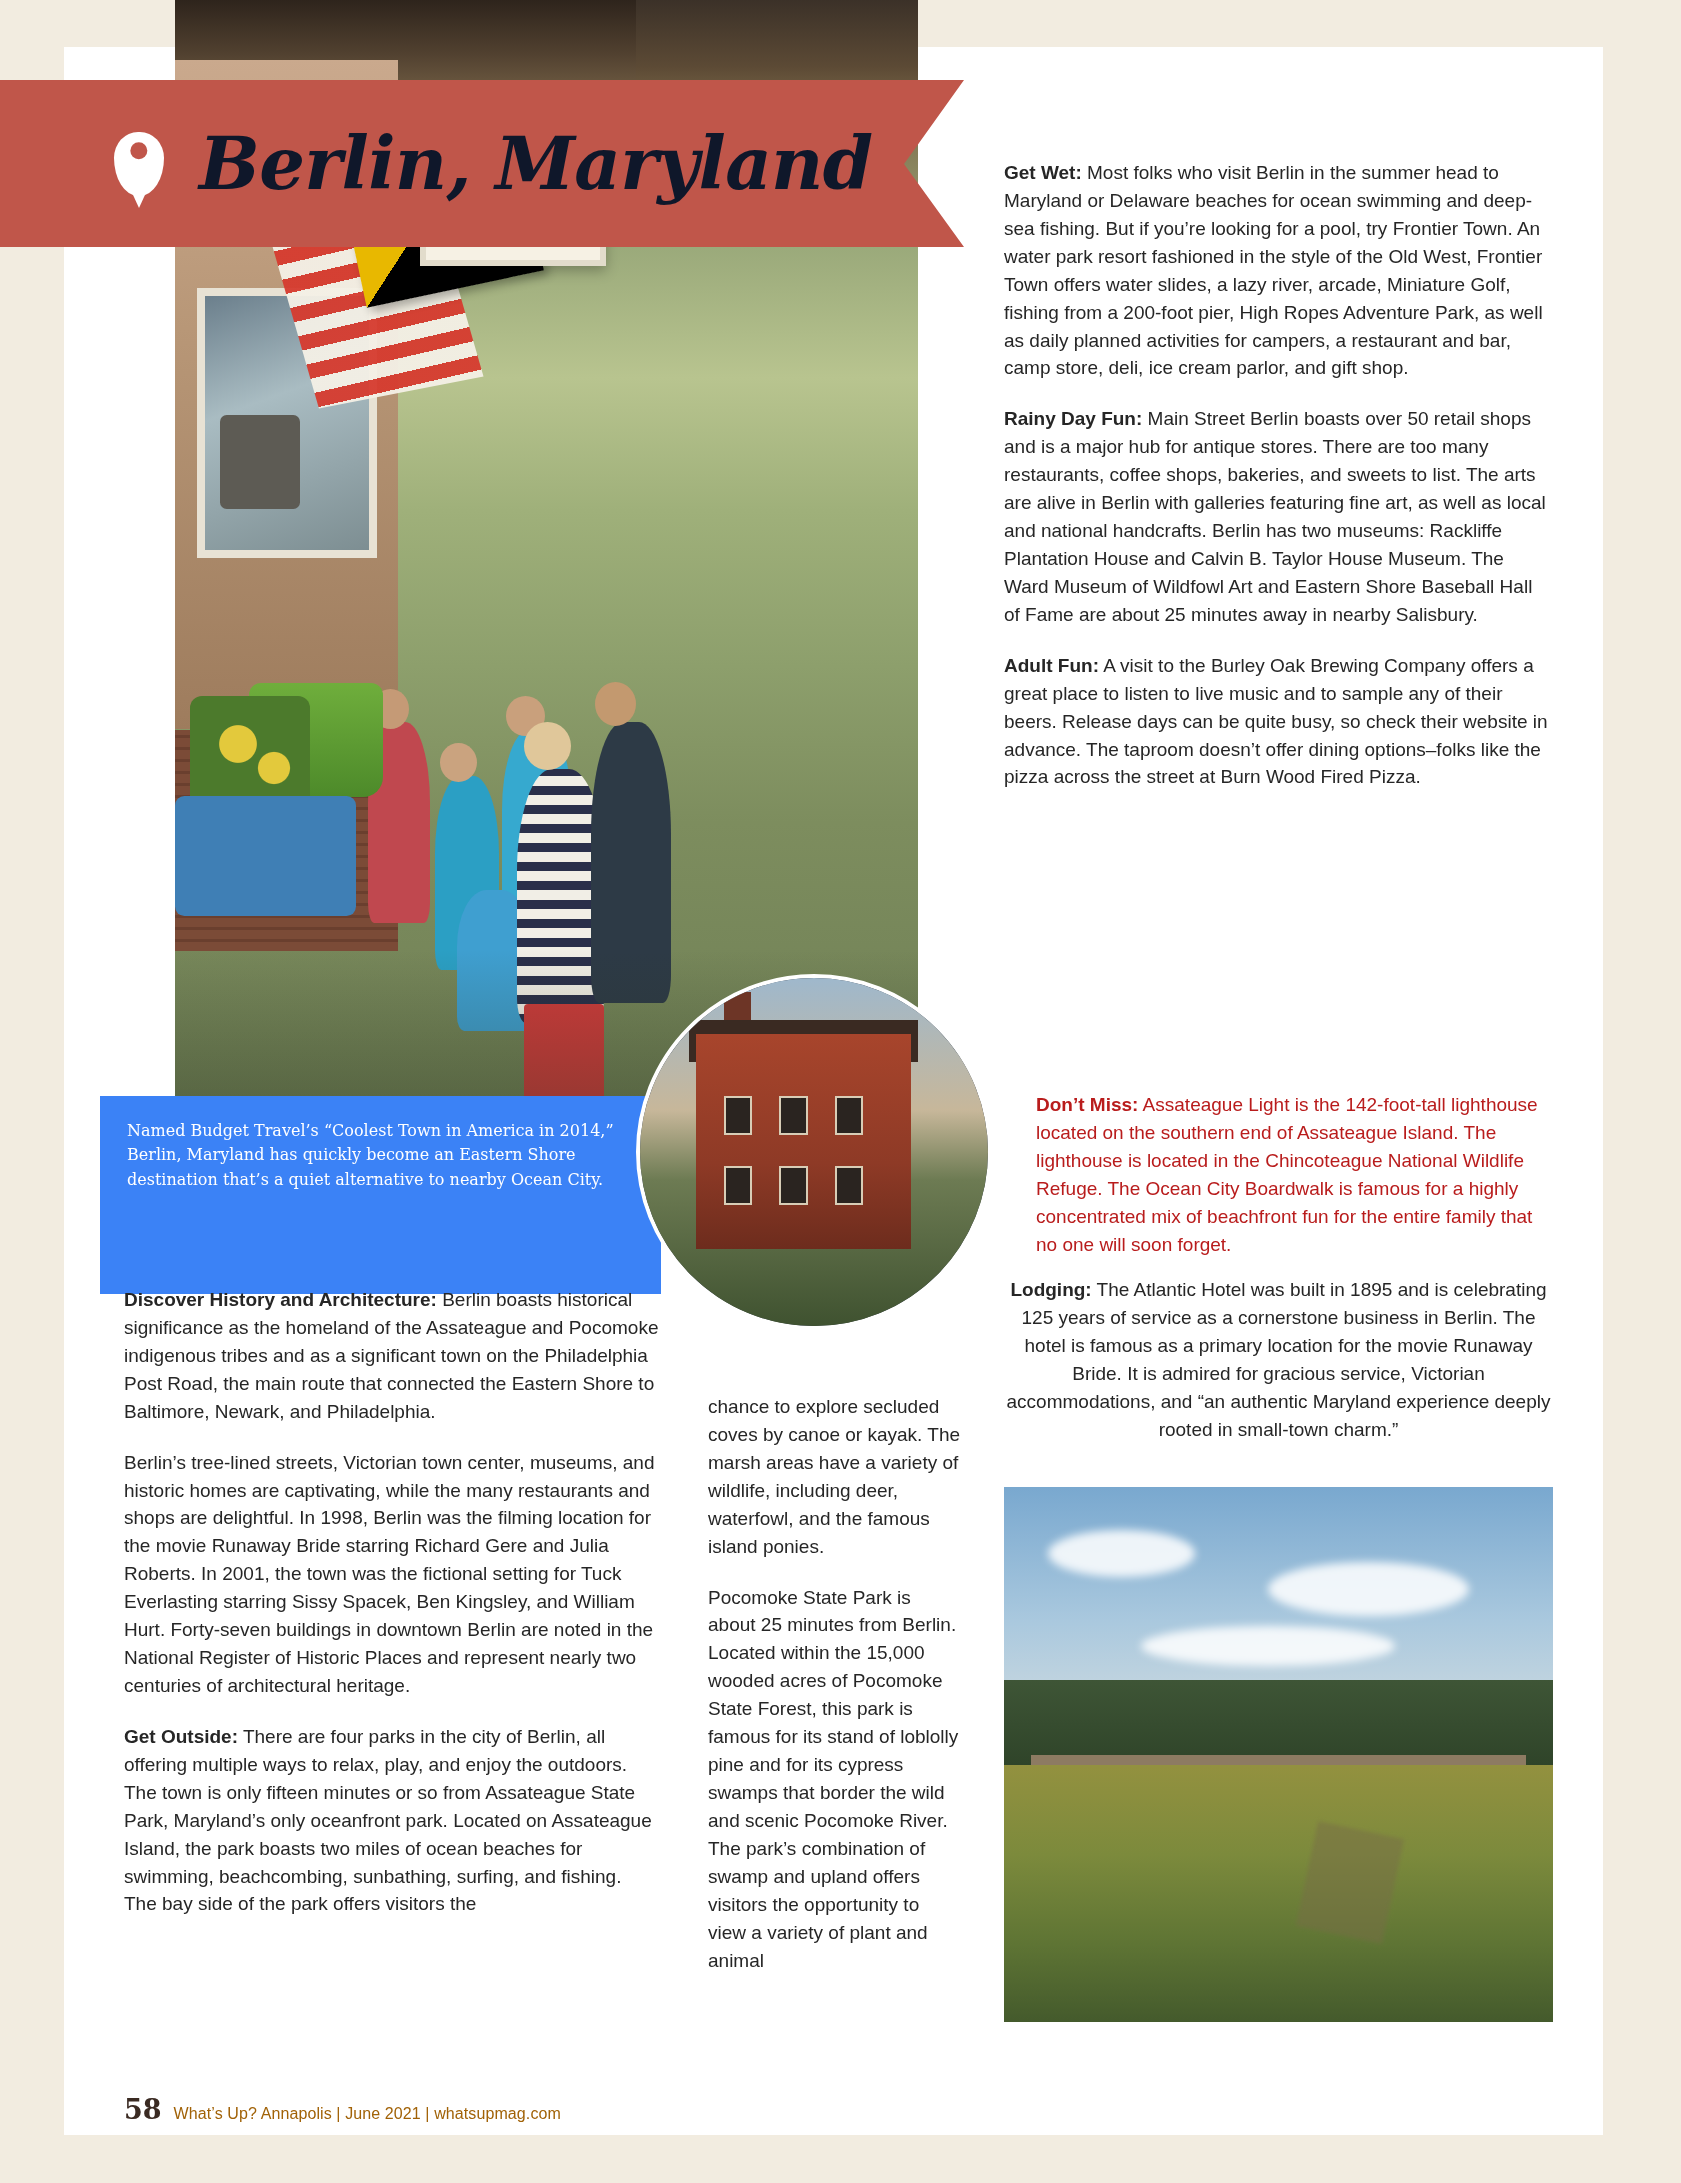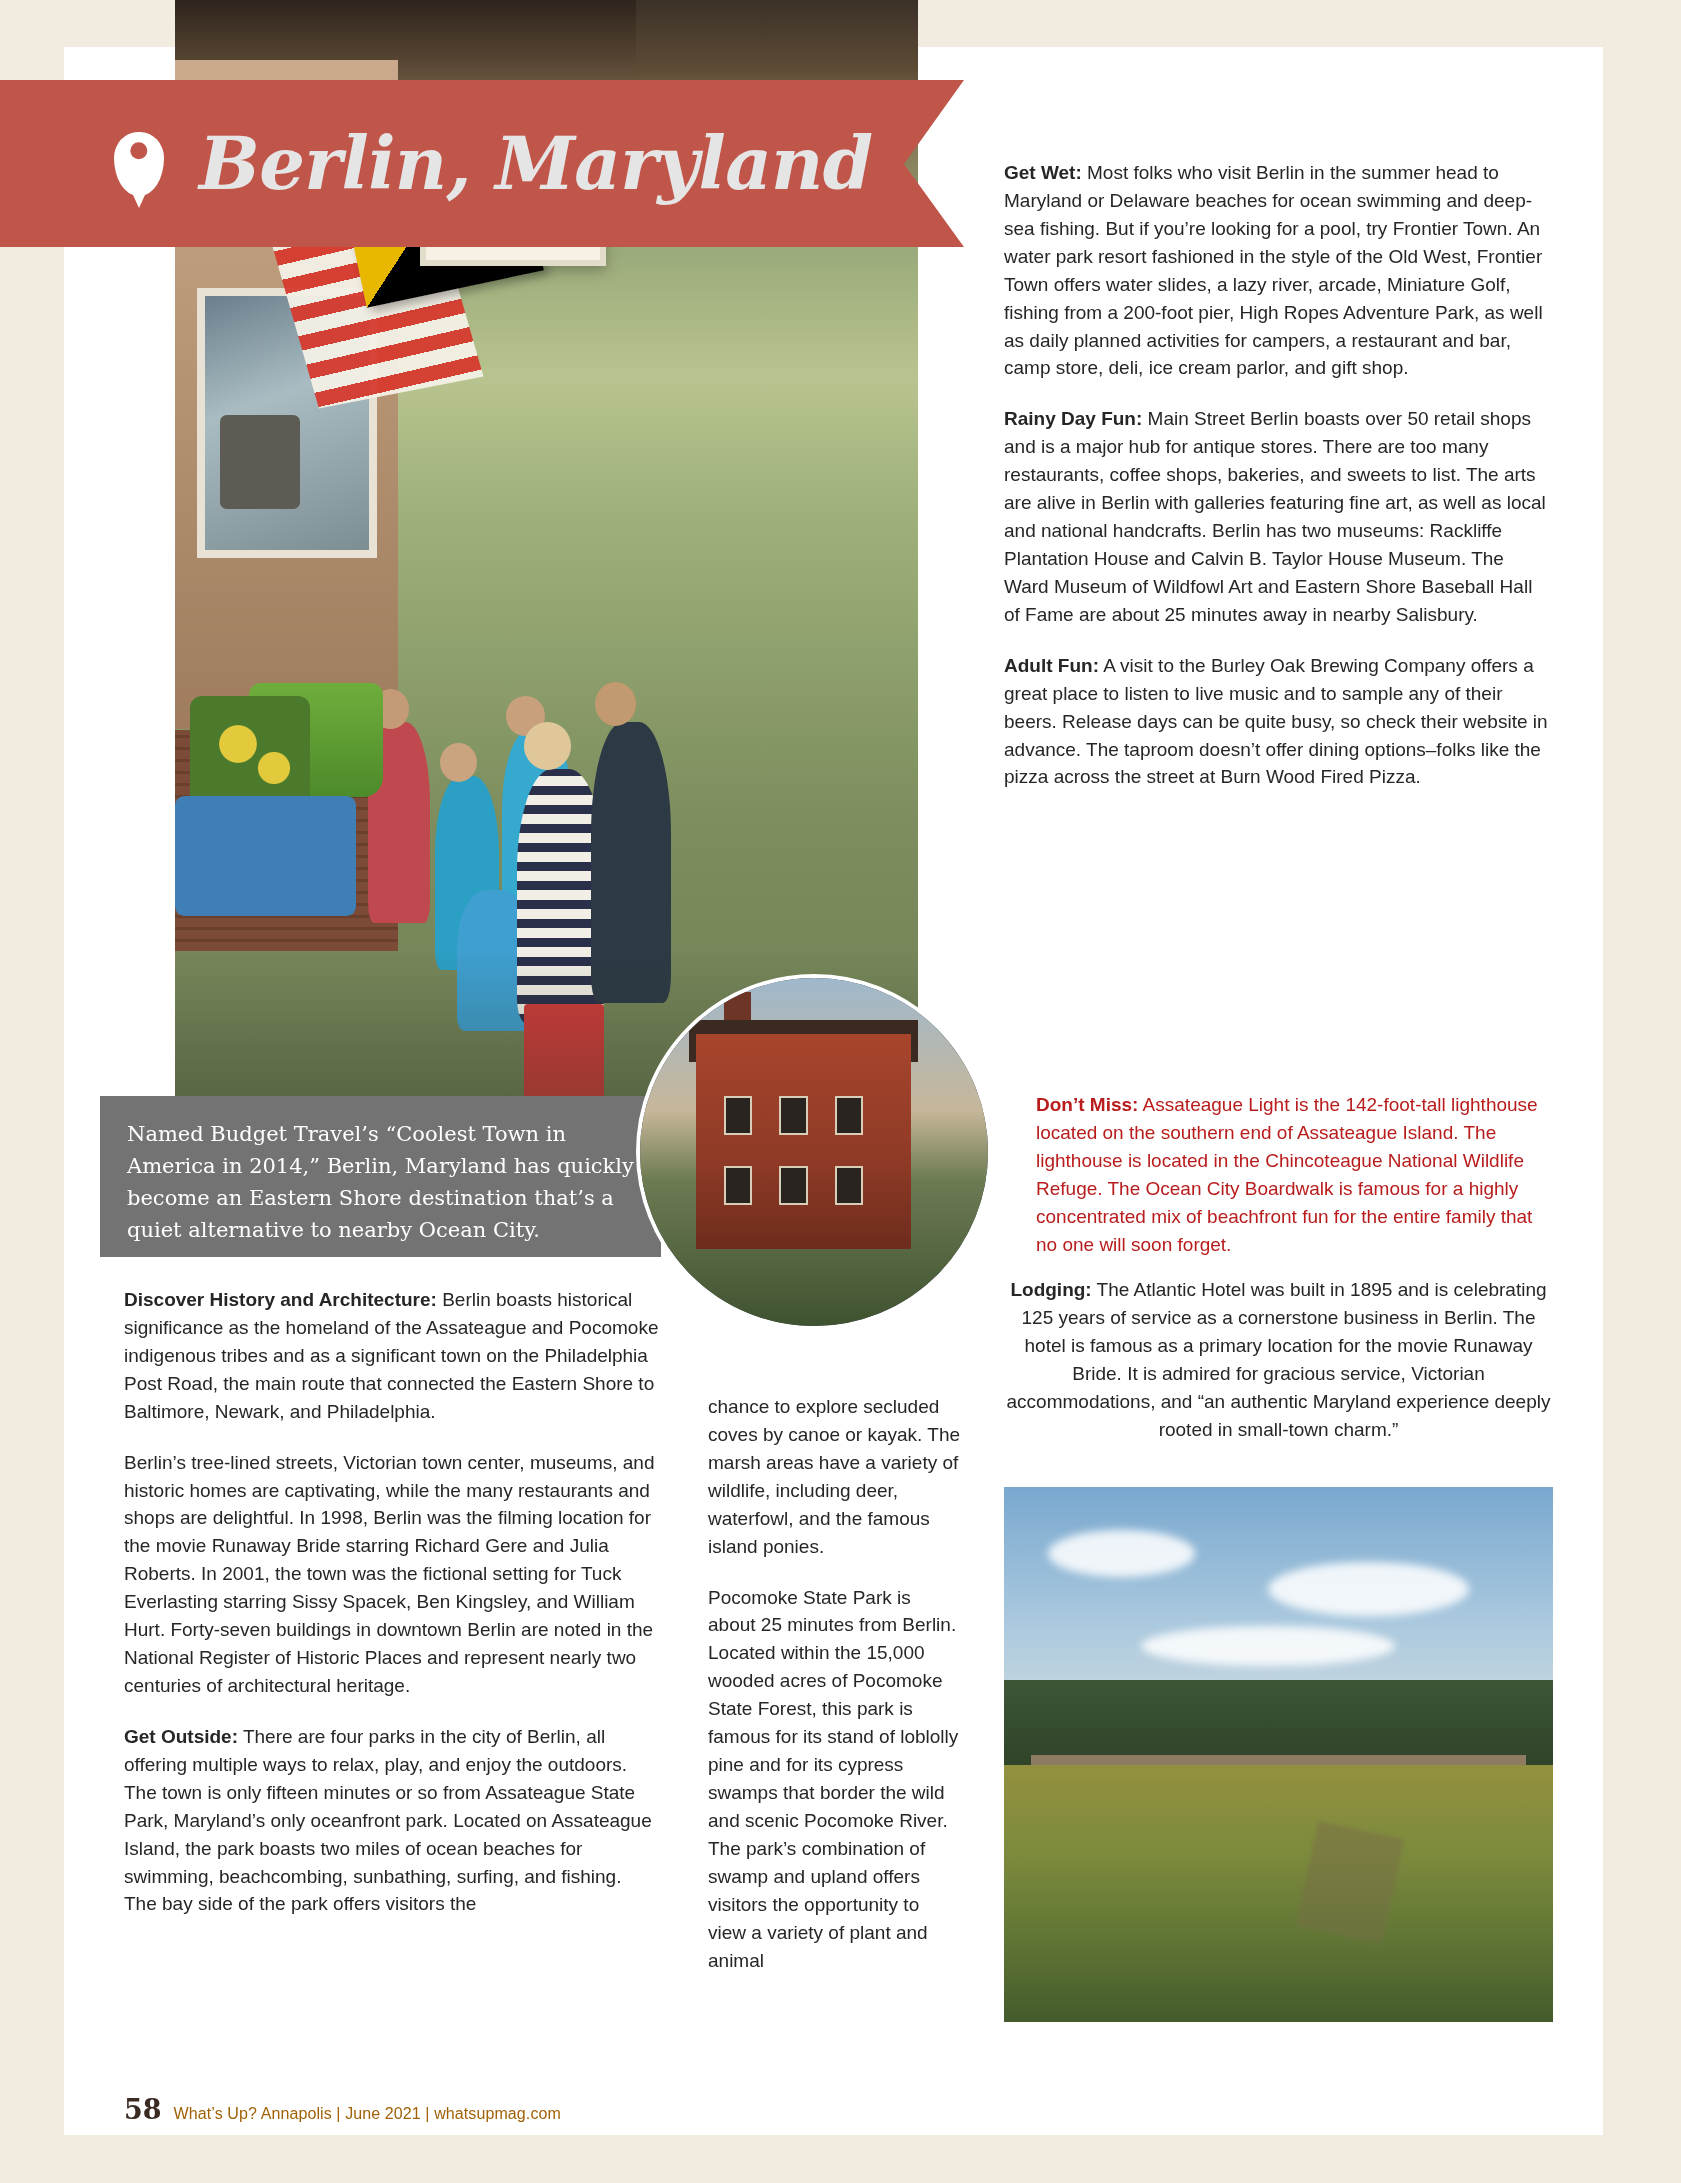--- a/index.html
+++ b/index.html
@@ -144,37 +144,37 @@
     width: 17.4px; height: 17.4px; border-radius: 50%;
     background: #c0564a;
     z-index: 2;
   }
   .banner .title {
     margin-left: 35px;
     font-family: "DejaVu Serif", serif;
     font-style: italic;
     font-weight: bold;
     font-size: 72px;
-    color: #e5e5e5;
+    color: #0f172a;
     letter-spacing: -0.7px;
   }
 
   
   .pullquote {
     position: absolute;
     left: 100px;
     top: 1096px;
     width: 561px;
-    height: 161px;
-    background: #737373;
+    height: 198px;
+    background: #3b82f6;
     color: #ffffff;
     padding: 23px 27px;
     box-sizing: border-box;
     font-family: "DejaVu Serif", serif;
-    font-size: 21px;
+    font-size: 16px;
     line-height: 1.52;
   }
 
   
   .circle-photo {
     position: absolute;
     left: 636px;
     top: 974px;
     width: 348px;
     height: 348px;

